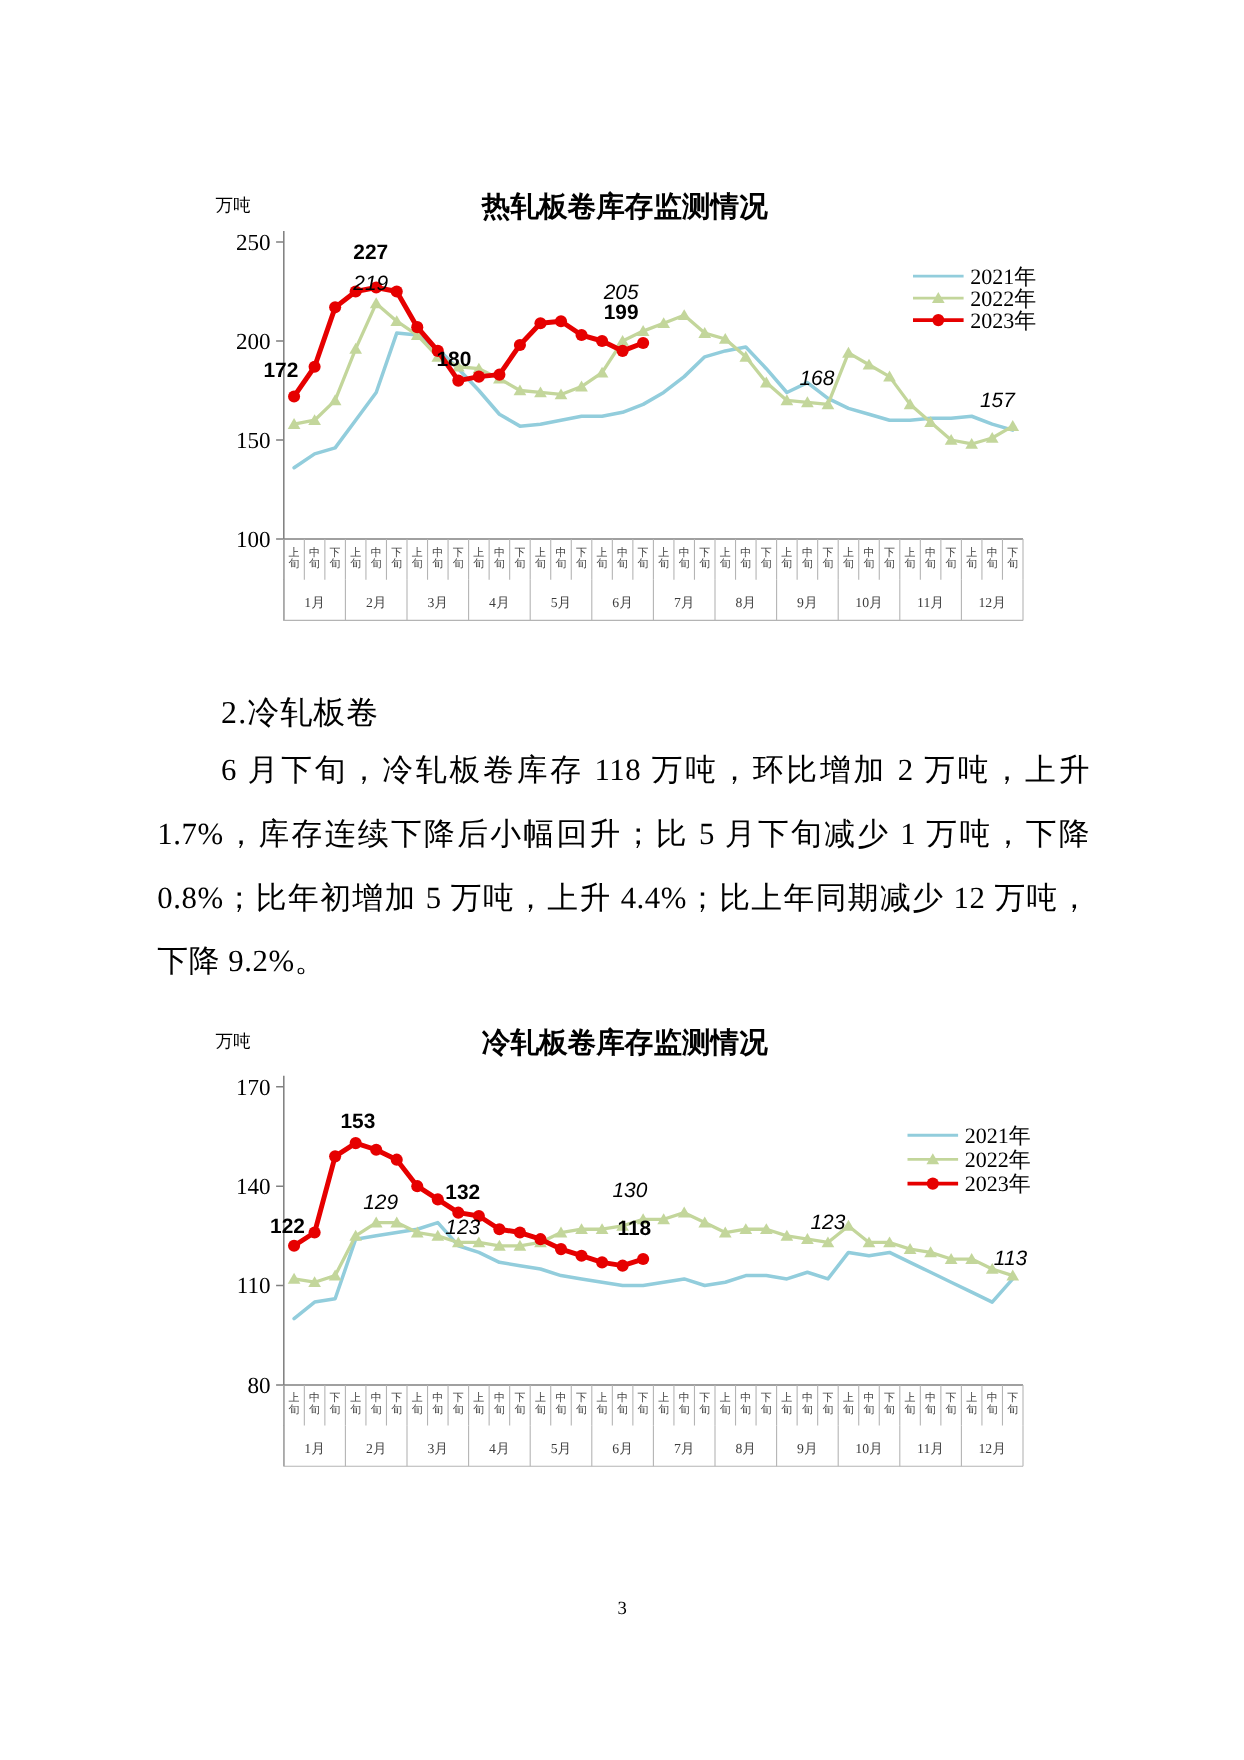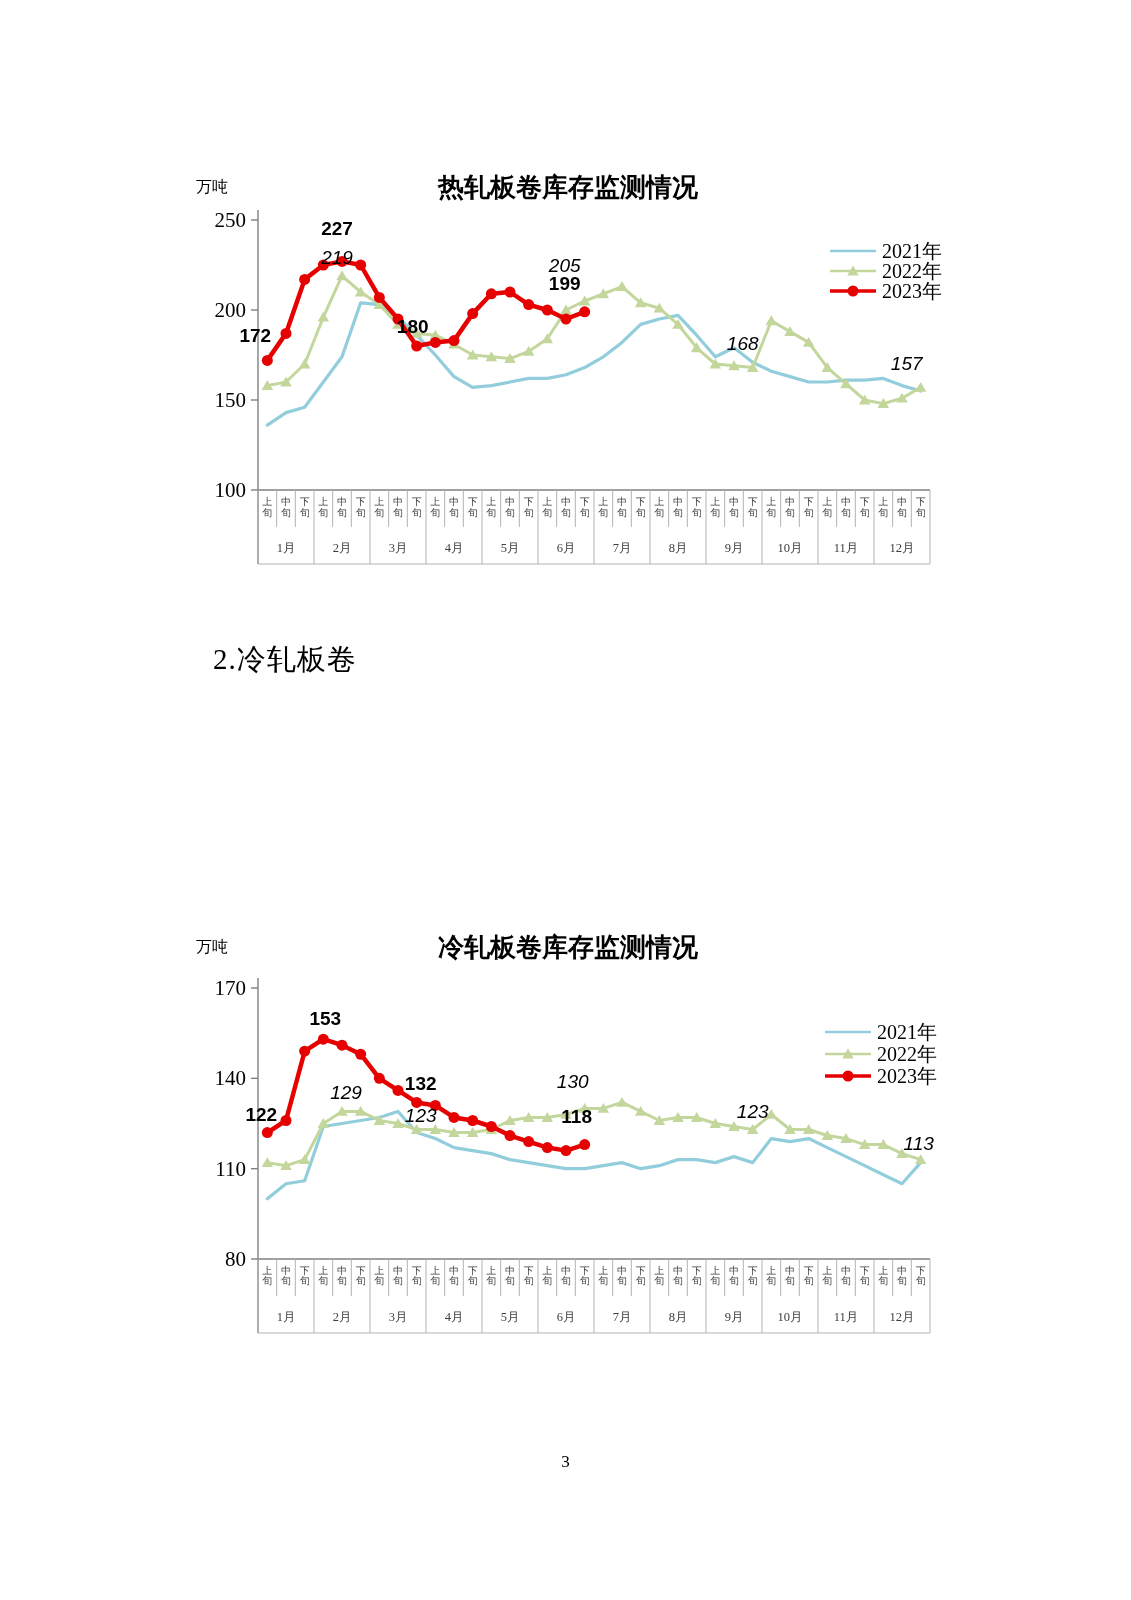--- a/index.html
+++ b/index.html
@@ -8,21 +8,21 @@
   figure{margin:0;position:absolute;}
   svg text{fill:#000000;}
   .c-title{font:bold 26px "Liberation Serif","DejaVu Serif",serif;}
   .c-unit{font:16px "Liberation Serif","DejaVu Serif",serif;}
   .c-tick{font:21px "Liberation Serif","DejaVu Serif",serif;}
   .c-legend{font:20px "Liberation Serif","DejaVu Serif",serif;}
   .c-xun{font:10px "Liberation Serif","DejaVu Serif",serif;fill:#3d3d3d;}
   .c-month{font:12.5px "Liberation Serif","DejaVu Serif",serif;fill:#3d3d3d;text-anchor:middle;}
   .ann-b{font:bold 19px "Liberation Sans","DejaVu Sans",sans-serif;text-anchor:middle;}
   .ann-i{font:italic 19px "Liberation Sans","DejaVu Sans",sans-serif;text-anchor:middle;}
-  .sec-heading{position:absolute;left:143px;top:628px;width:848px;margin:12px;
+  .sec-heading{position:absolute;left:143px;top:628px;width:848px;margin:0;
                font-size:29px;font-weight:normal;padding-left:58px;letter-spacing:1px;}
   .sec-para{position:absolute;left:143px;top:672px;width:848px;margin:0;
             font-size:28px;line-height:58px;text-align:justify;text-indent:58px;
             letter-spacing:0.5px;}
   .page-num{position:absolute;left:0;top:1452px;width:1131px;text-align:center;font-size:17px;}
 </style>
 </head>
 <body>
 
 <div class="page">
@@ -231,20 +231,21 @@
             <line x1="640" y1="119" x2="686" y2="119" stroke="#E60000" stroke-width="3.5"></line>
             <circle cx="663" cy="119" r="5.5" fill="#E60000"></circle>
             <text x="692" y="126" class="c-legend">2023年</text>
           </g>
         </g>
       </svg>
   </figure>
 
   <h2 class="sec-heading">2.冷轧板卷</h2>
 
+  <p class="sec-para">6 月下旬，冷轧板卷库存 118 万吨，环比增加 2 万吨，上升 1.7%，库存连续下降后小幅回升；比 5 月下旬减少 1 万吨，下降 0.8%；比年初增加 5 万吨，上升 4.4%；比上年同期减少 12 万吨，下降 9.2%。</p>
 
   <figure style="left:190px;top:932px;">
     <svg id="chart-1" width="760" height="410">
         <text x="378" y="24" text-anchor="middle" class="c-title">冷轧板卷库存监测情况</text>
         <text x="6" y="20" class="c-unit">万吨</text>
         <g>
           <line x1="68" y1="46" x2="68" y2="400.99899999999997" stroke="#808080" stroke-width="1.4"></line>
           <line x1="61" y1="56" x2="68" y2="56" stroke="#808080" stroke-width="1.4"></line>
           <text x="56" y="63" text-anchor="end" class="c-tick">170</text>
           <line x1="61" y1="146.333" x2="68" y2="146.333" stroke="#808080" stroke-width="1.4"></line>

